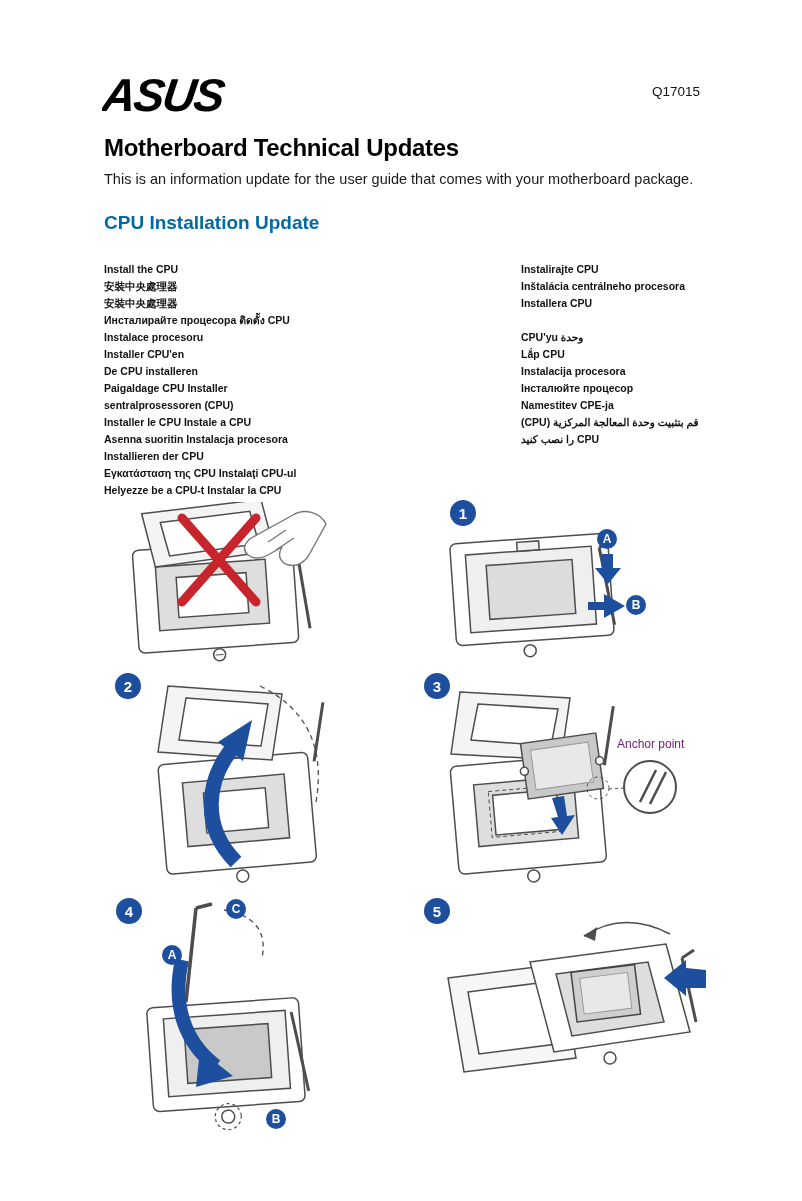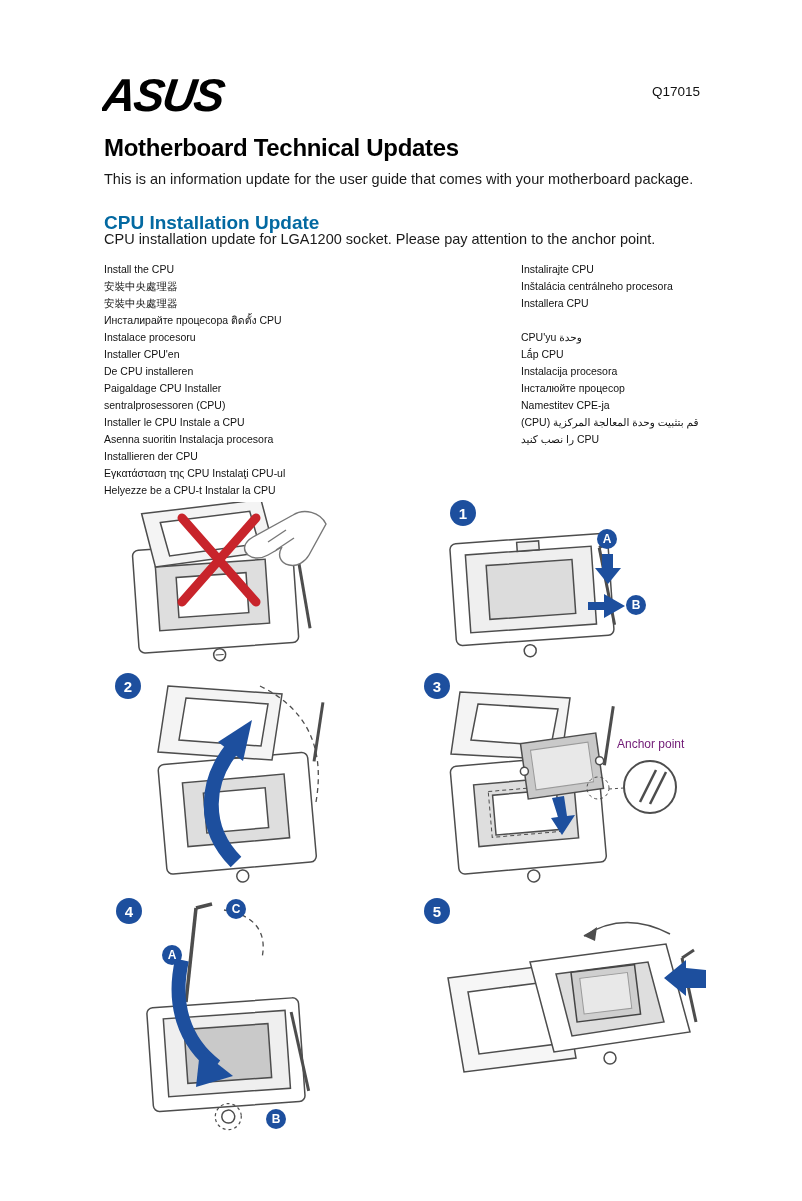--- a/index.html
+++ b/index.html
@@ -7,21 +7,21 @@
         font-family:"Liberation Sans",sans-serif;color:#1a1a1a;}
 
   .logo{position:absolute;left:102px;top:74px;width:170px;height:46px;}
   .doc-code{position:absolute;left:560px;top:84px;width:140px;text-align:right;font-size:13.5px;color:#111;}
 
   .title{position:absolute;left:104px;top:134px;font-size:24px;font-weight:bold;color:#000;letter-spacing:-0.3px;}
   .intro{position:absolute;left:104px;top:171px;width:620px;font-size:14.5px;color:#1a1a1a;}
   .section-title{position:absolute;left:104px;top:200px;font-size:19px;font-weight:bold;color:#0369a1;margin-top:12px;}
   .section-intro{position:absolute;left:104px;top:231px;width:620px;font-size:14.5px;color:#1a1a1a;}
 
-  .tr-col{position:absolute;top:261px;font-weight:normal;font-size:10.5px;line-height:17px;color:#111;}
+  .tr-col{position:absolute;top:261px;font-weight:bold;font-size:10.5px;line-height:17px;color:#111;}
   .col1{left:104px;width:197px;}
   .col2{left:303px;width:196px;}
   .col3{left:521px;width:200px;}
   .tr-line{white-space:nowrap;overflow:visible;}
   .col1 .tr-line{white-space:normal;}
   .col2 .tr-line:nth-child(4){color:#8c8c8c;}
   .col2 .tr-line:nth-child(8){margin-top:51px;}
   .col3 .tr-line:nth-child(4){margin-top:17px;}
   .col3 .tr-line:nth-child(9),
   .col3 .tr-line:nth-child(10){text-align:left;direction:rtl;}
@@ -44,21 +44,20 @@
   <div class="logo">
     <svg viewBox="0 0 170 46">
       <text x="4" y="37" font-size="46" font-weight="bold" font-style="italic" letter-spacing="-2" fill="#000" transform="skewX(-8)">ASUS</text>
     </svg>
   </div>
   <div class="doc-code">Q17015</div>
 
   <div class="title">Motherboard Technical Updates</div>
   <div class="intro">This is an information update for the user guide that comes with your motherboard package.</div>
   <div class="section-title">CPU Installation Update</div>
-  <div class="section-intro">CPU installation update for LGA1200 socket. Please pay attention to the anchor point.</div>
 
   <div class="tr-col col1">
     <div class="tr-line">Install the CPU</div>
     <div class="tr-line">安裝中央處理器</div>
     <div class="tr-line">安裝中央處理器</div>
     <div class="tr-line">Инсталирайте процесора ติดตั้ง CPU</div>
     <div class="tr-line">Instalace procesoru</div>
     <div class="tr-line">Installer CPU'en</div>
     <div class="tr-line">De CPU installeren</div>
     <div class="tr-line">Paigaldage CPU Installer sentralprosessoren (CPU)</div>

